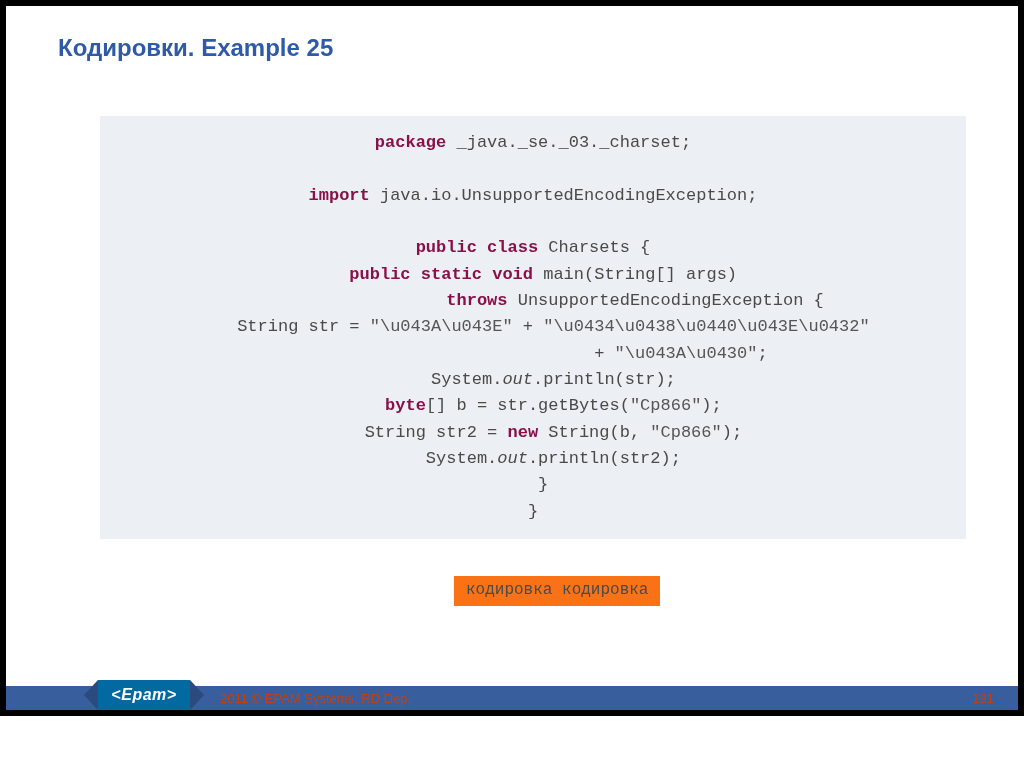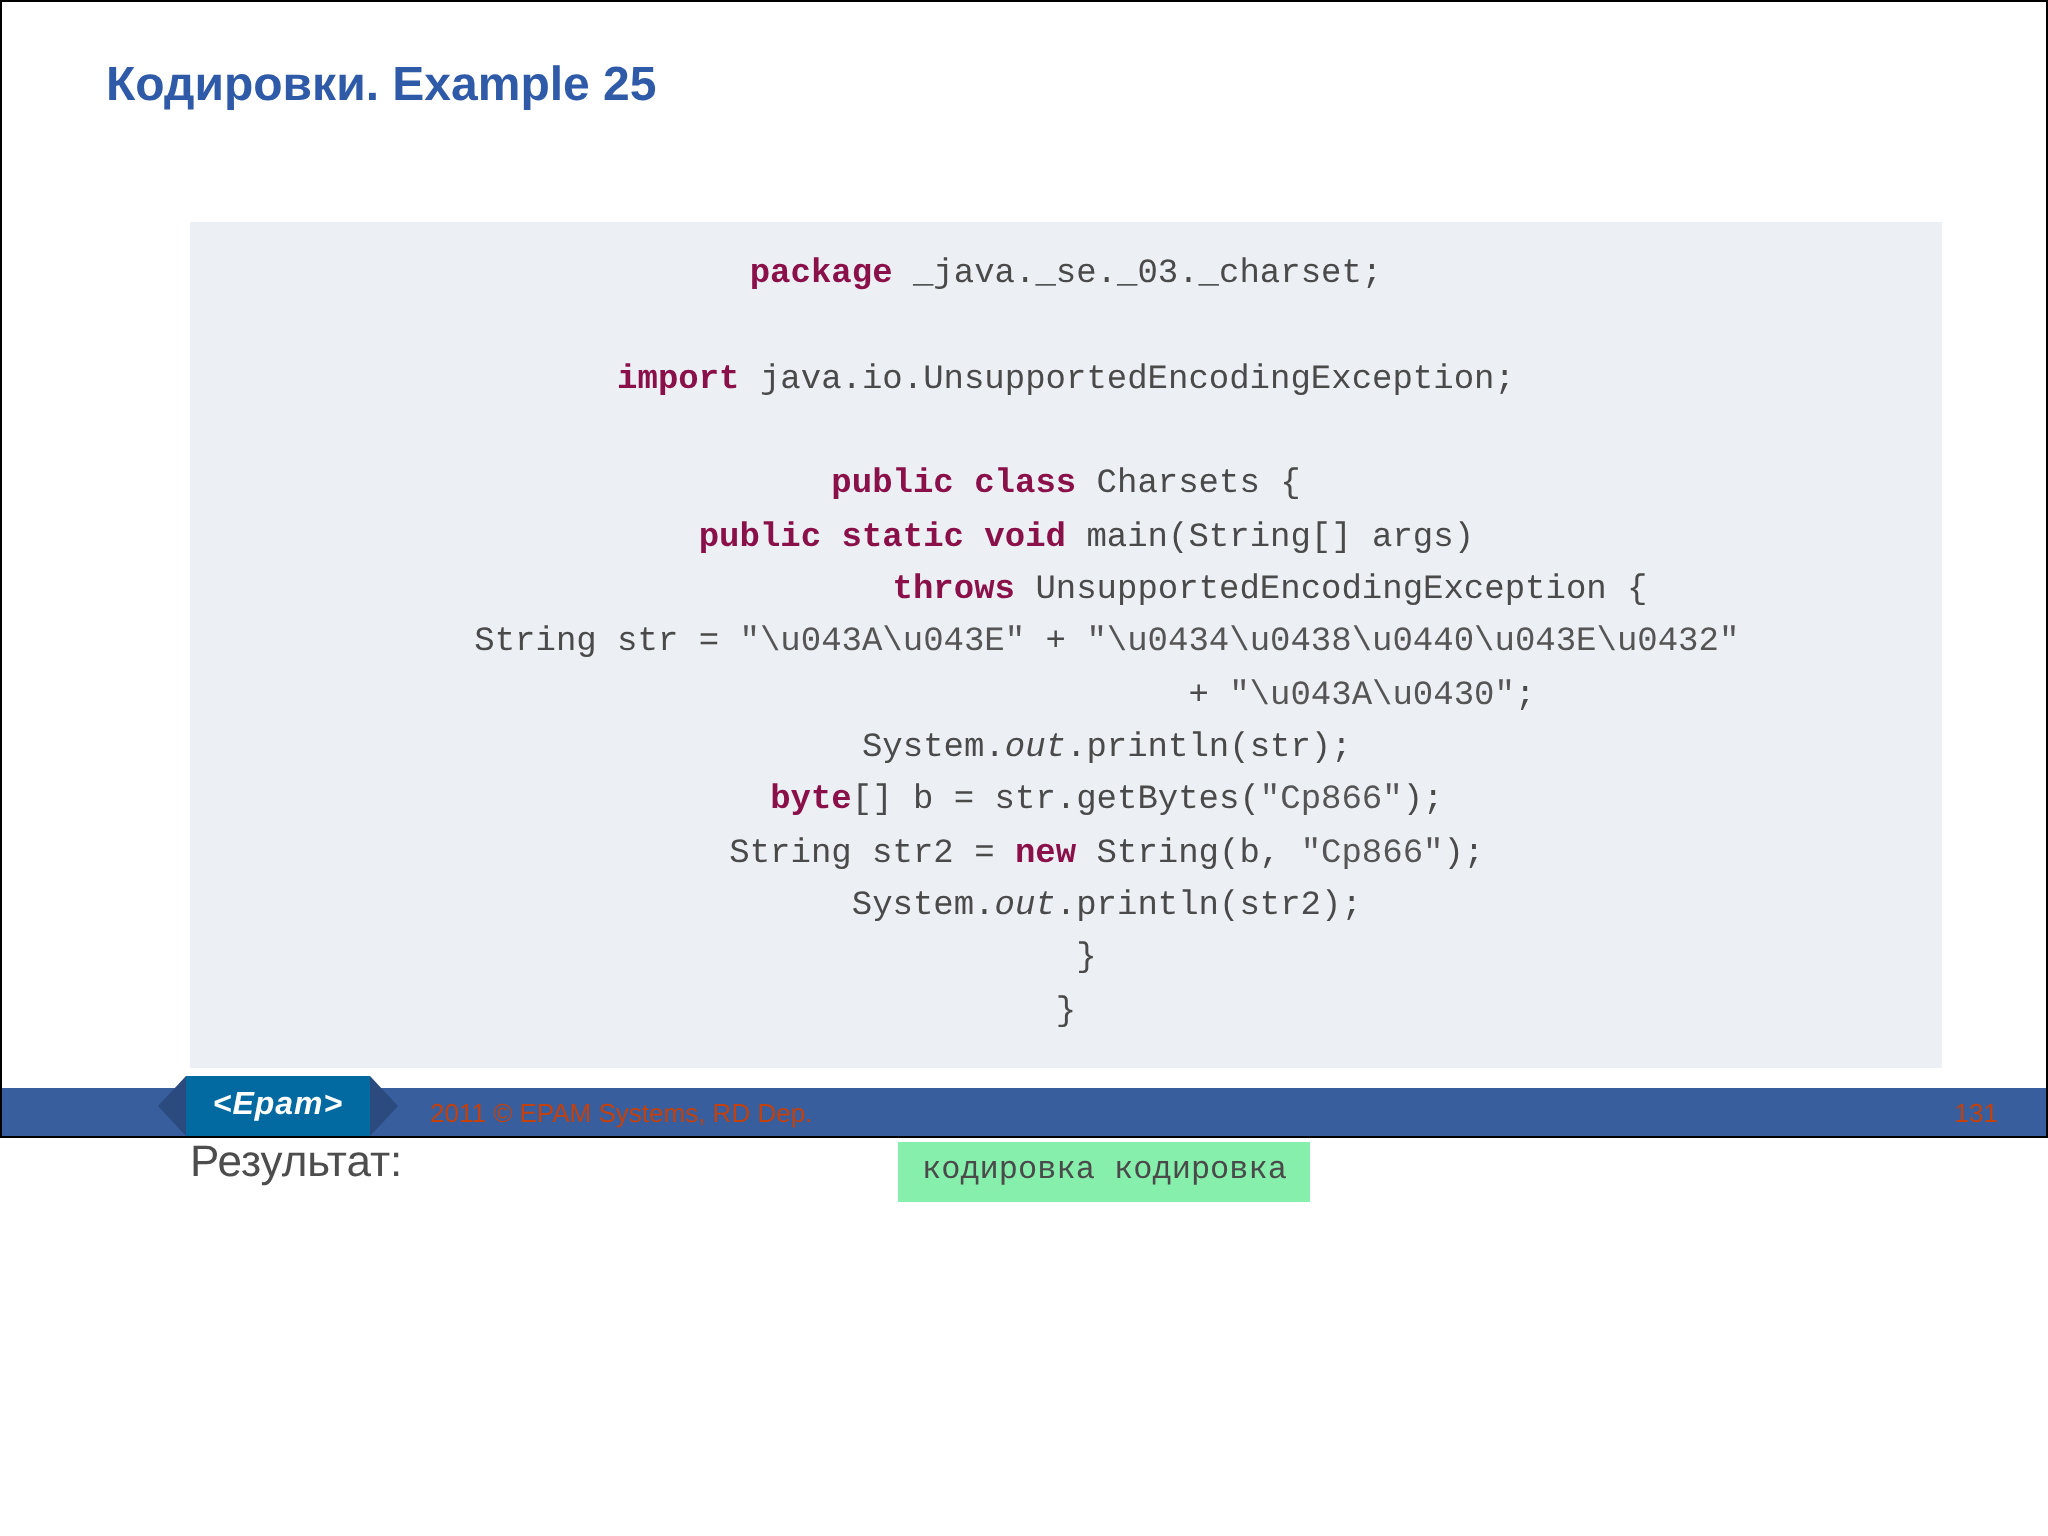--- a/index.html
+++ b/index.html
@@ -1,24 +1,24 @@
 <!DOCTYPE html>
 <html><head>
 <meta charset="utf-8">
 <style>
   html,body{margin:0;padding:0;width:1024px;height:768px;font-family:Arial,Helvetica,sans-serif;background:#fff;color:#333;}
-  .slide{box-sizing:border-box;width:1024px;height:569px;border:1px solid #000000;position:relative;}
+  .slide{box-sizing:border-box;width:1024px;height:716px;border:6px solid #000000;position:relative;}
   .title{color:#2e5aa8;font-weight:bold;font-size:24px;padding:28px 0 0 52px;}
   .code-block{background:#eceff3;margin:54px 52px 0 94px;padding:14px 16px 14px 16px;font-family:"Courier New",Courier,monospace;font-size:17px;line-height:1.55;color:#4a4a4a;white-space:pre;text-align:center;}
   .kw{color:#8a1049;font-weight:bold;}
   .mono{color:#4a4a4a;}
   .ital{font-style:italic;}
   .str{color:#555;}
   .result-label{font-size:22px;color:#4d4d4d;margin:34px 0 0 94px;}
-  .output-box{background:#86efac;font-family:"Courier New",Courier,monospace;font-size:16px;color:#4a4a4a;padding:4px 12px 4px 12px;position:absolute;left:448px;top:570px;line-height:1.35;}
+  .output-box{background:#f97316;font-family:"Courier New",Courier,monospace;font-size:16px;color:#4a4a4a;padding:4px 12px 4px 12px;position:absolute;left:448px;top:570px;line-height:1.35;}
   .footer{position:absolute;left:0;right:0;bottom:0;height:30px;}
   .footer-bar{position:absolute;left:0;right:0;bottom:0;height:24px;background:#385e9d;}
   .footer-left{position:absolute;left:92px;bottom:0;width:92px;height:30px;background:#0369a1;display:flex;align-items:center;justify-content:center;}
   .footer-left-text{color:#fff;font-style:italic;font-weight:bold;font-size:16px;letter-spacing:0.5px;}
   .footer-left::before{content:"";position:absolute;left:-14px;top:0;width:0;height:0;border-top:15px solid transparent;border-bottom:15px solid transparent;border-right:14px solid #2b4a7d;}
   .footer-left::after{content:"";position:absolute;right:-14px;top:0;width:0;height:0;border-top:15px solid transparent;border-bottom:15px solid transparent;border-left:14px solid #2b4a7d;}
   .footer-copy{position:absolute;left:214px;bottom:4px;color:#c2410c;font-size:13px;}
   .footer-page{position:absolute;right:24px;bottom:4px;color:#c2410c;font-size:13px;}
 </style>
 </head>
@@ -37,21 +37,20 @@
 <span class="mono">                    </span><span class="kw">throws</span><span class="mono"> UnsupportedEncodingException {</span>
 <span class="mono">    String str = </span><span class="str">"\u043A\u043E"</span><span class="mono"> + </span><span class="str">"\u0434\u0438\u0440\u043E\u0432"</span>
 <span class="mono">                             + </span><span class="str">"\u043A\u0430"</span><span class="mono">;</span>
 <span class="mono">    System.</span><span class="ital">out</span><span class="mono">.println(str);</span>
 <span class="mono">    </span><span class="kw">byte</span><span class="mono">[] b = str.getBytes(</span><span class="str">"Cp866"</span><span class="mono">);</span>
 <span class="mono">    String str2 = </span><span class="kw">new</span><span class="mono"> String(b, </span><span class="str">"Cp866"</span><span class="mono">);</span>
 <span class="mono">    System.</span><span class="ital">out</span><span class="mono">.println(str2);</span>
 <span class="mono">  }</span>
 <span class="mono">}</span></div>
 
-  <div class="result-label">Результат:</div>
 
   <div class="output-box"><span>кодировка</span>
 <span>кодировка</span></div>
 
   <div class="footer">
     <div class="footer-bar"></div>
     <div class="footer-left">
       <span class="footer-left-text">&lt;Epam&gt;</span>
     </div>
     <div class="footer-copy">2011 © EPAM Systems, RD Dep.</div>

